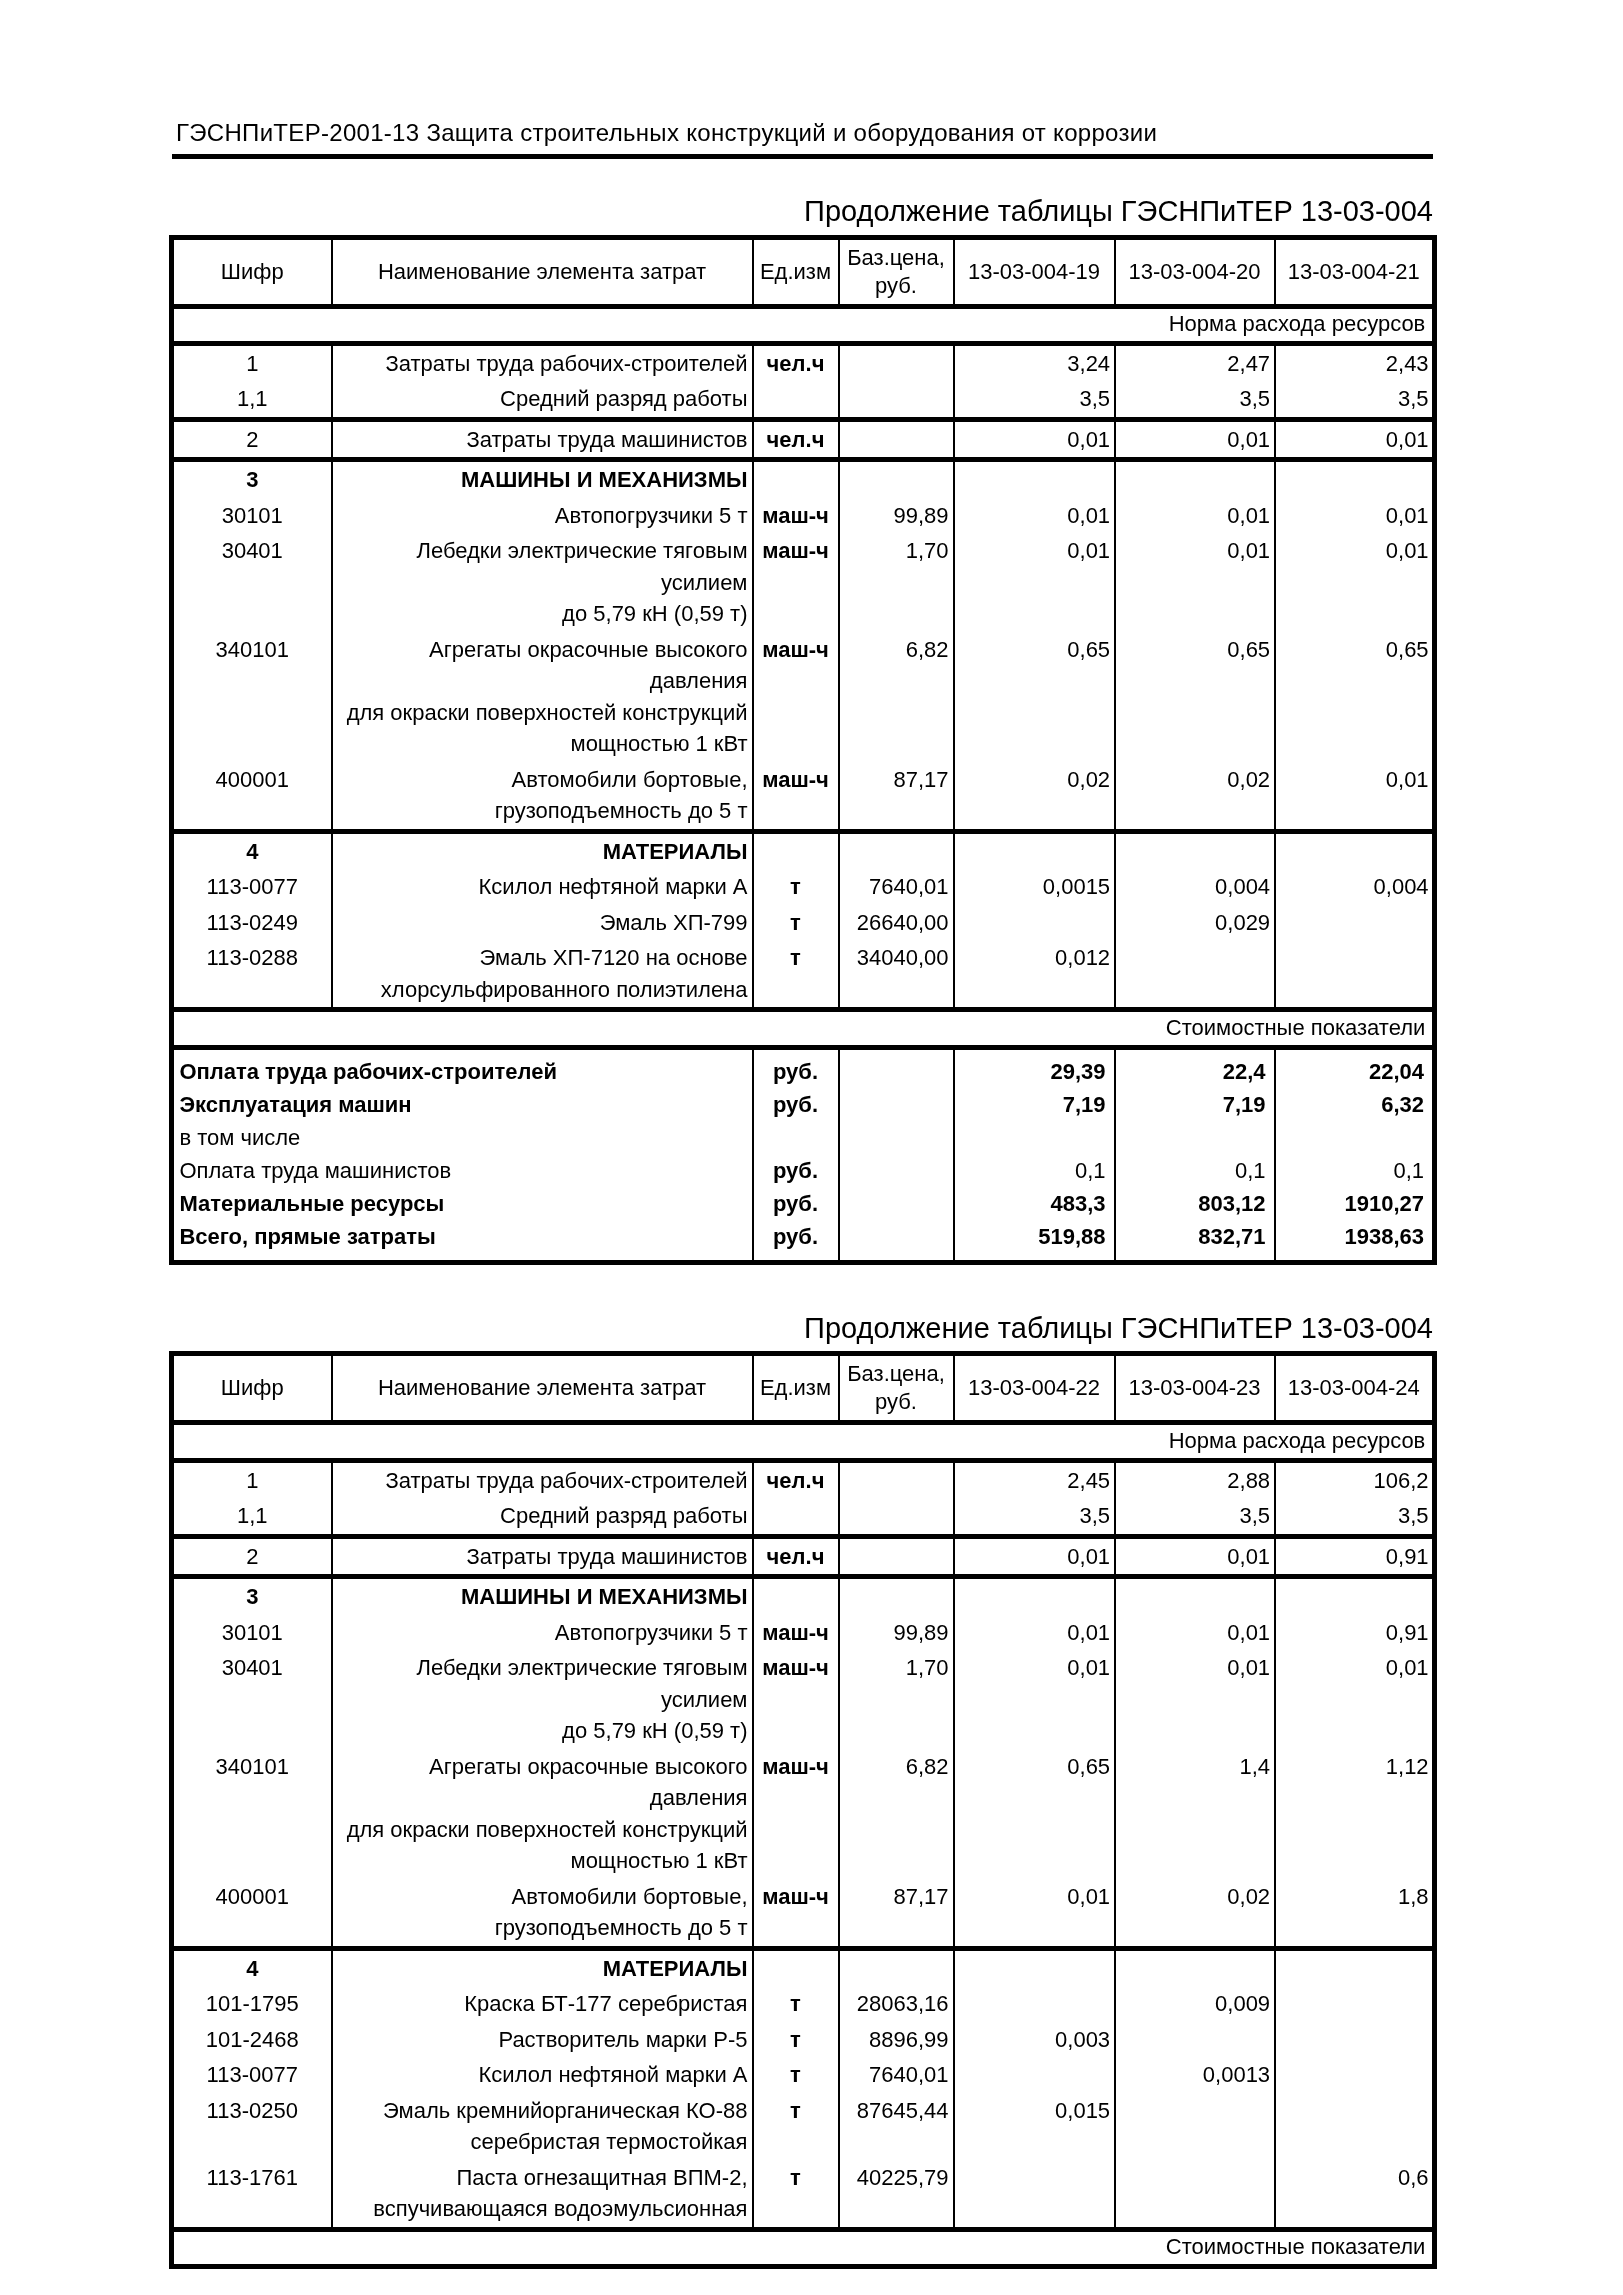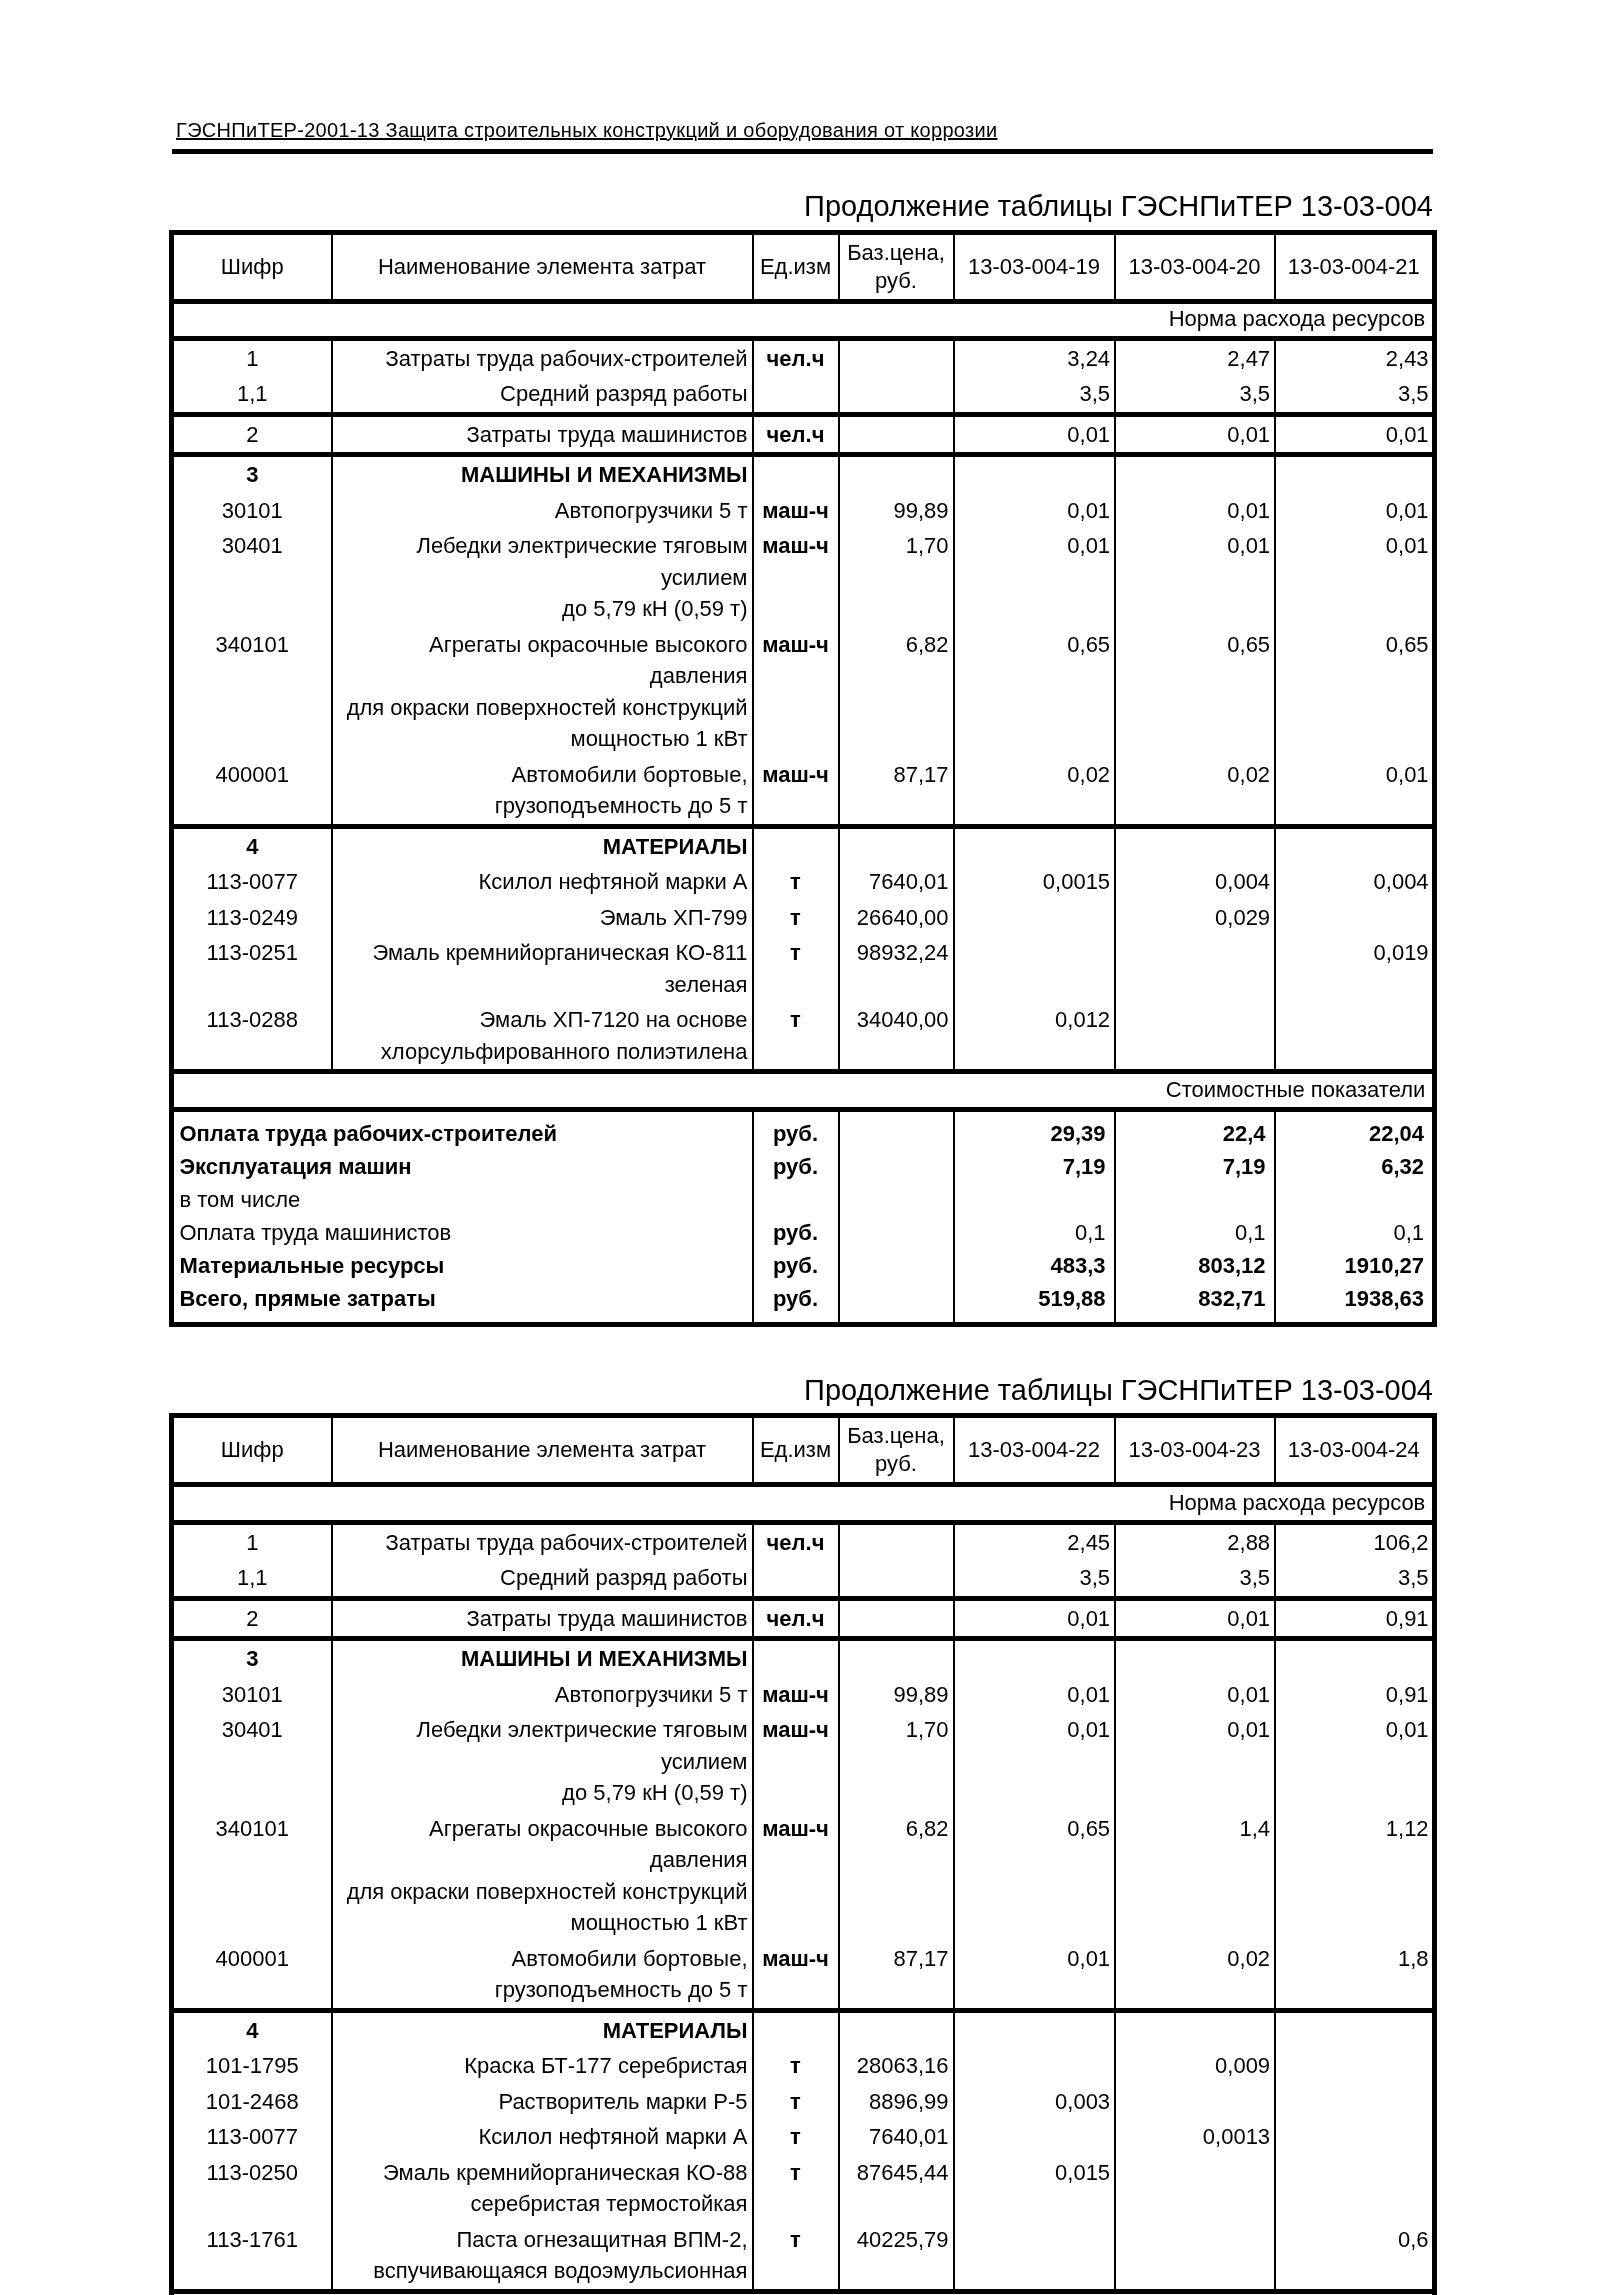--- a/index.html
+++ b/index.html
@@ -9,25 +9,24 @@
     height:2295px;
     background:#ffffff;
     color:#000;
     font-family:"Liberation Sans", sans-serif;
     overflow:hidden;
   }
   .content { padding-top:119px; }
 
   .doc-header {
     margin:0 17px 0 176px;
-    font-size:20px;
+    font-size:24px;
     font-weight:400;
     letter-spacing:0.3px;
     white-space:nowrap;
-    text-decoration:underline;
   }
   .header-rule {
     margin:6.7px 0 0 172px;
     width:1261px;
     height:5.4px;
     background:#000;
   }
 
   .caption {
     width:1264px;
@@ -237,30 +236,20 @@
           <tr class="row">
             <td class="shifr">113-0249</td>
             <td class="name">Эмаль ХП-799</td>
             <td class="unit">т</td>
             <td class="price">26640,00</td>
             <td class="v"></td>
             <td class="v">0,029</td>
             <td class="v"></td>
           </tr>
           <tr class="row">
-            <td class="shifr">113-0251</td>
-            <td class="name">Эмаль кремнийорганическая КО-811
-зеленая</td>
-            <td class="unit">т</td>
-            <td class="price">98932,24</td>
-            <td class="v"></td>
-            <td class="v"></td>
-            <td class="v">0,019</td>
-          </tr>
-          <tr class="row">
             <td class="shifr">113-0288</td>
             <td class="name">Эмаль ХП-7120 на основе
 хлорсульфированного полиэтилена</td>
             <td class="unit">т</td>
             <td class="price">34040,00</td>
             <td class="v">0,012</td>
             <td class="v"></td>
             <td class="v"></td>
           </tr>
         </tbody>

